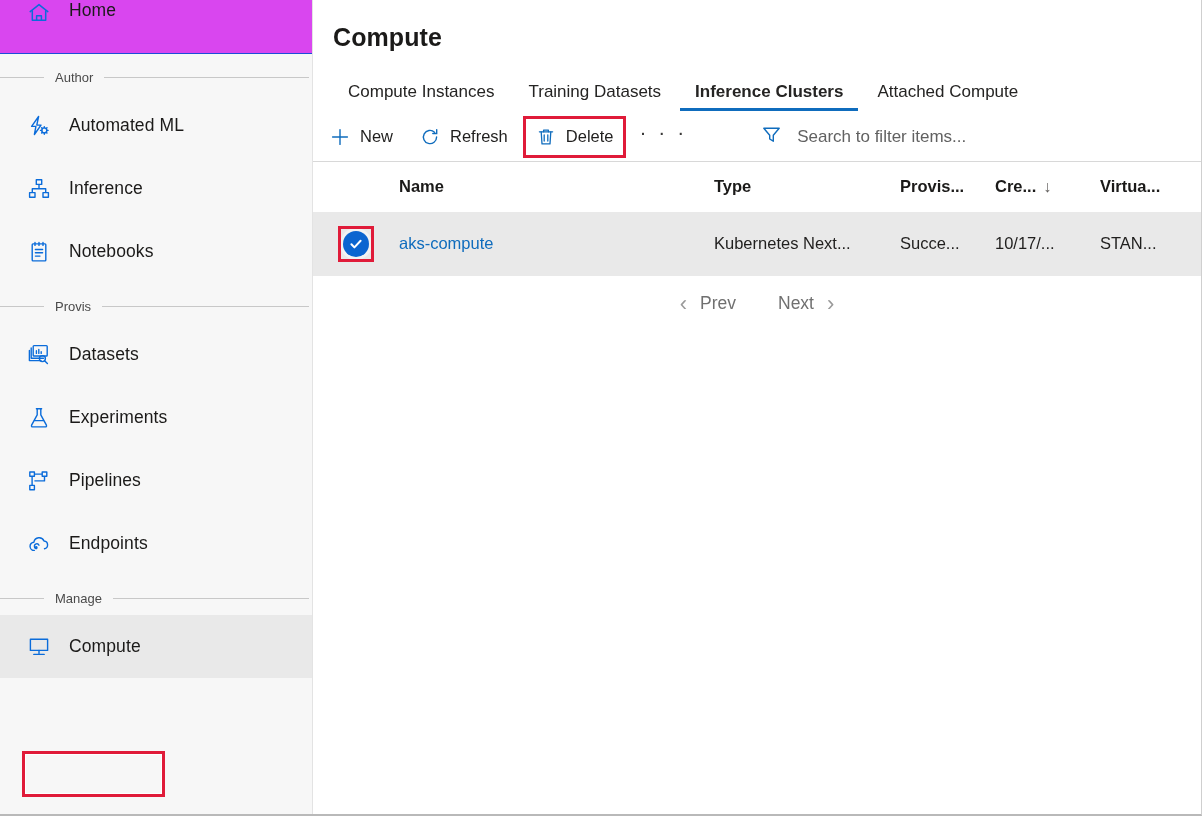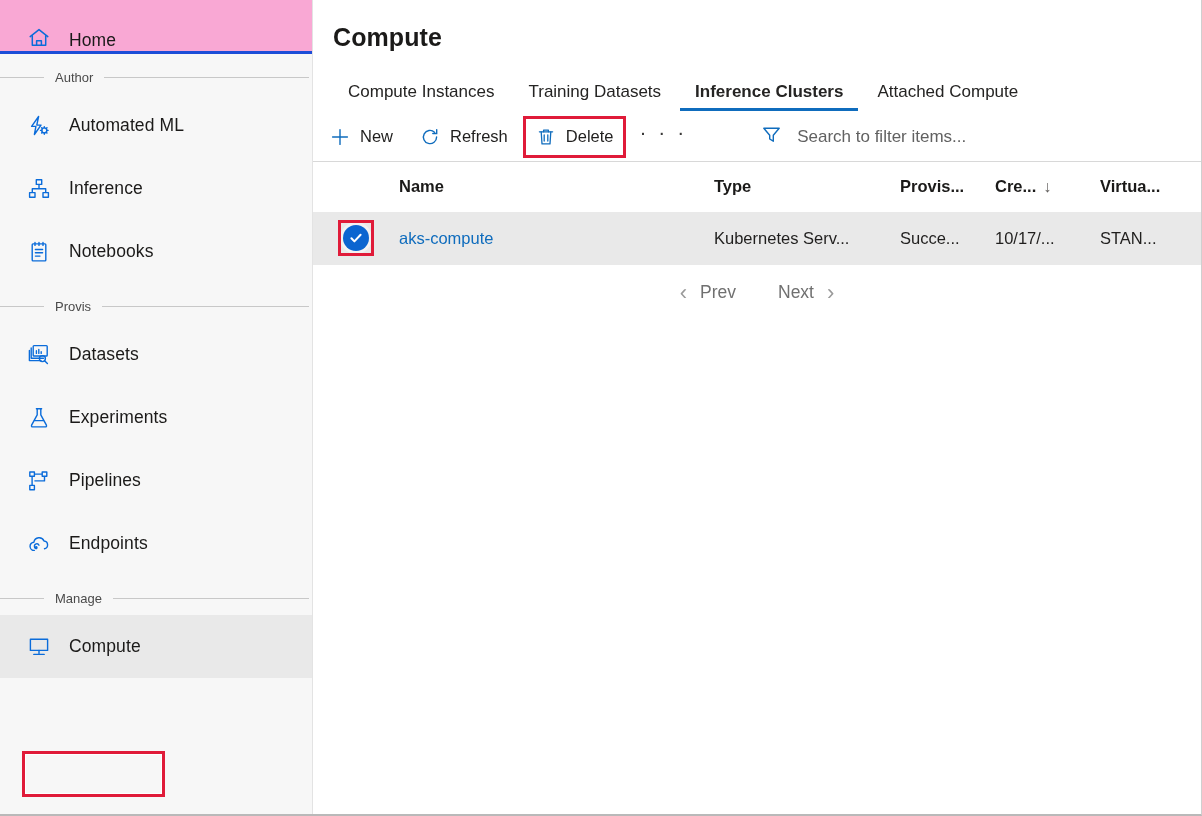--- a/index.html
+++ b/index.html
@@ -34,26 +34,26 @@
     background: #f7f7f7;
     border-right: 1px solid #e3e3e3;
     box-sizing: border-box;
     position: relative;
     display: flex;
     flex-direction: column;
   }
   .home-row {
     height: 54px;
     flex: 0 0 54px;
-    background: #f9a8d4;
-    display: flex;
-    align-items: flex-end;
+    background: #d946ef;
+    display: flex;
+    align-items: flex-start;
     padding-left: 27px;
     box-sizing: border-box;
-    border-bottom: 3px solid #1d4ed8;
+    border-bottom: 1px solid #1d4ed8;
     cursor: pointer;
   }
   .nav-ico {
     width: 26px;
     flex: 0 0 26px;
     height: 26px;
     display: flex;
     align-items: center;
     justify-content: flex-start;
     color: #0b6cda;
@@ -250,21 +250,21 @@
     align-items: center;
     height: 50px;
     padding-left: 0;
     font-size: 16.5px;
     font-weight: bold;
     color: #1b1a19;
   }
   .tbl-row {
     display: flex;
     align-items: center;
-    height: 53px;
+    height: 64px;
     background: #e9e9e9;
     font-size: 16.5px;
     color: #201f1e;
     cursor: pointer;
   }
   .c-chk   { width: 86px; flex: 0 0 86px; display: flex; align-items: center; justify-content: center; position: relative; }
   .c-name  { width: 315px; flex: 0 0 315px; }
   .c-type  { width: 186px; flex: 0 0 186px; }
   .c-prov  { width: 95px;  flex: 0 0 95px; }
   .c-cre   { width: 105px; flex: 0 0 105px; }
@@ -531,21 +531,21 @@
           <span class="chk">
             <svg width="16" height="16" viewBox="0 0 16 16" fill="none" stroke="#ffffff" stroke-width="2" stroke-linecap="round" stroke-linejoin="round">
               <path d="M3.4 8.3l3 3.1 6.2-6.6"></path>
             </svg>
           </span>
           <span class="chk-hl"></span>
         </div>
         <div class="c-name">
           <span class="link-name">aks-compute</span>
         </div>
-        <div class="c-type">Kubernetes Serv...</div>
+        <div class="c-type">Kubernetes Next...</div>
         <div class="c-prov">Succe...</div>
         <div class="c-cre">10/17/...</div>
         <div class="c-virt">STAN...</div>
       </div>
 
       <div class="pager">
         <div class="pg-btn">
           <span class="chev">‹</span>
           <span class="ptxt">Prev</span>
         </div>

